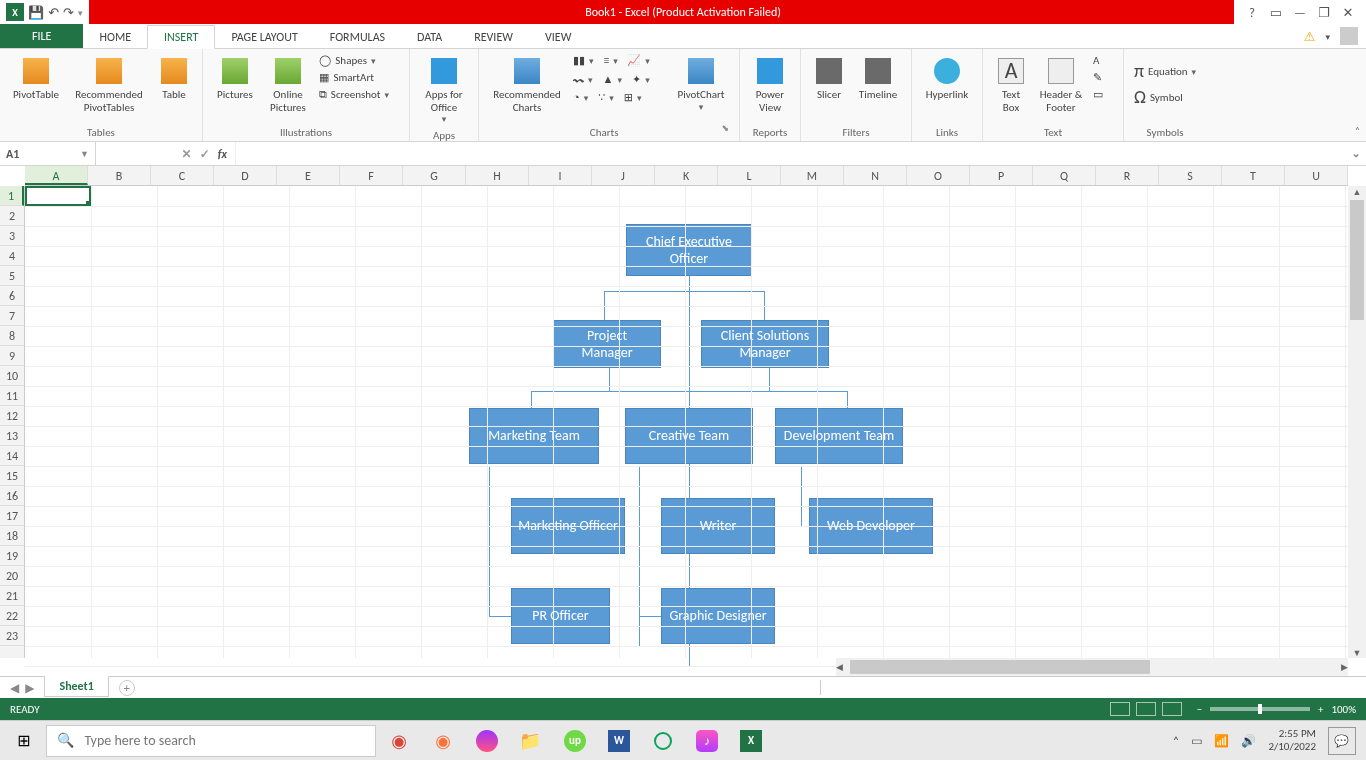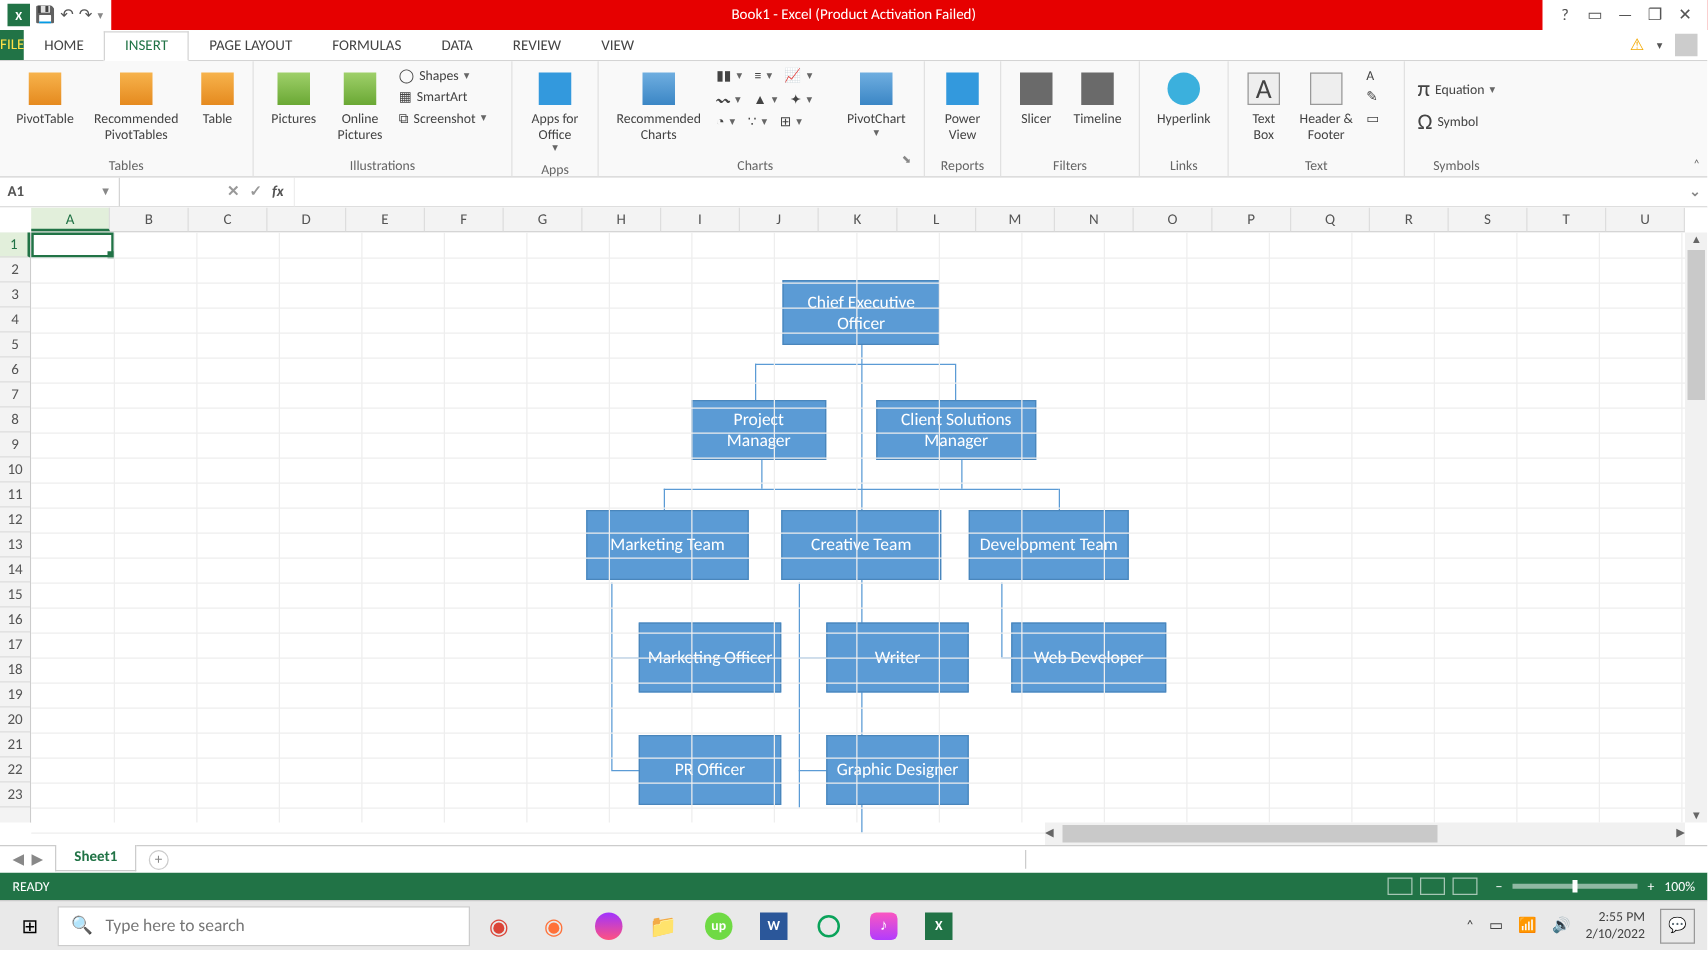--- a/index.html
+++ b/index.html
@@ -10,21 +10,21 @@
 .titlebar .qat { display:flex; align-items:center; gap:4px; padding:0 6px; height:100%; background:#fff; color:#555; }
 .titlebar .qat .xl { background:#217346; color:#fff; width:18px; height:18px; display:flex; align-items:center; justify-content:center; font-size:10px; font-weight:bold; }
 .titlebar .qat .save,.titlebar .qat .undo,.titlebar .qat .redo { font-size:13px; cursor:pointer; }
 .titlebar .doc-title { position:absolute; left:50%; transform:translateX(-50%); }
 .titlebar .win-controls { position:absolute; right:0; display:flex; align-items:center; gap:0; height:100%; background:#fff; color:#555; padding:0 6px; }
 .titlebar .win-controls span { width:24px; text-align:center; font-size:13px; cursor:pointer; }
 
 
 .tabsbar { height:25px; background:#fff; display:flex; align-items:flex-end; font-size:12px; border-bottom:1px solid #d4d4d4; position:relative; }
 .tabsbar .tab { padding:4px 16px; color:#444; cursor:pointer; }
-.tabsbar .tab.file { background:#217346; color:#fde047; padding:5px 0; }
+.tabsbar .tab.file { background:#217346; color:#ffffff; padding:5px 32px; }
 .tabsbar .tab.active { color:#217346; border:1px solid #d4d4d4; border-bottom:1px solid #fff; background:#fff; position:relative; top:1px; }
 .tabsbar .right-icons { position:absolute; right:8px; top:3px; display:flex; gap:10px; align-items:center; color:#555; font-size:14px; }
 .tabsbar .right-icons .warn { color:#f2a900; font-size:13px; }
 .tabsbar .right-icons .avatar { width:18px; height:18px; background:#ccc; display:inline-block; }
 
 
 .ribbon { height:93px; background:#f9f9f9; border-bottom:1px solid #d4d4d4; display:flex; font-size:11px; color:#444; position:relative; }
 .group { border-right:1px solid #e1e1e1; padding:4px 8px 2px 8px; display:flex; flex-direction:column; justify-content:space-between; }
 .group .buttons { display:flex; gap:4px; }
 .group .label { text-align:center; color:#666; font-size:11px; padding-top:2px; }
@@ -448,21 +448,21 @@
         </div>
       <div class="node" style="left:62px;top:282px;width:114px;height:56px;">
           <span>Marketing Officer</span>
         </div>
       <div class="node" style="left:212px;top:282px;width:114px;height:56px;">
           <span>Writer</span>
         </div>
       <div class="node" style="left:360px;top:282px;width:124px;height:56px;">
           <span>Web Developer</span>
         </div>
-      <div class="node" style="left:62px;top:372px;width:114px;height:56px;">
+      <div class="node" style="left:62px;top:372px;width:99px;height:56px;">
           <span>PR Officer</span>
         </div>
       <div class="node" style="left:212px;top:372px;width:114px;height:56px;">
           <span>Graphic Designer</span>
         </div>
     </div>
   <div class="vline" style="left: 66px;"></div>
       <div class="vline" style="left: 132px;"></div>
       <div class="vline" style="left: 198px;"></div>
       <div class="vline" style="left: 264px;"></div>

